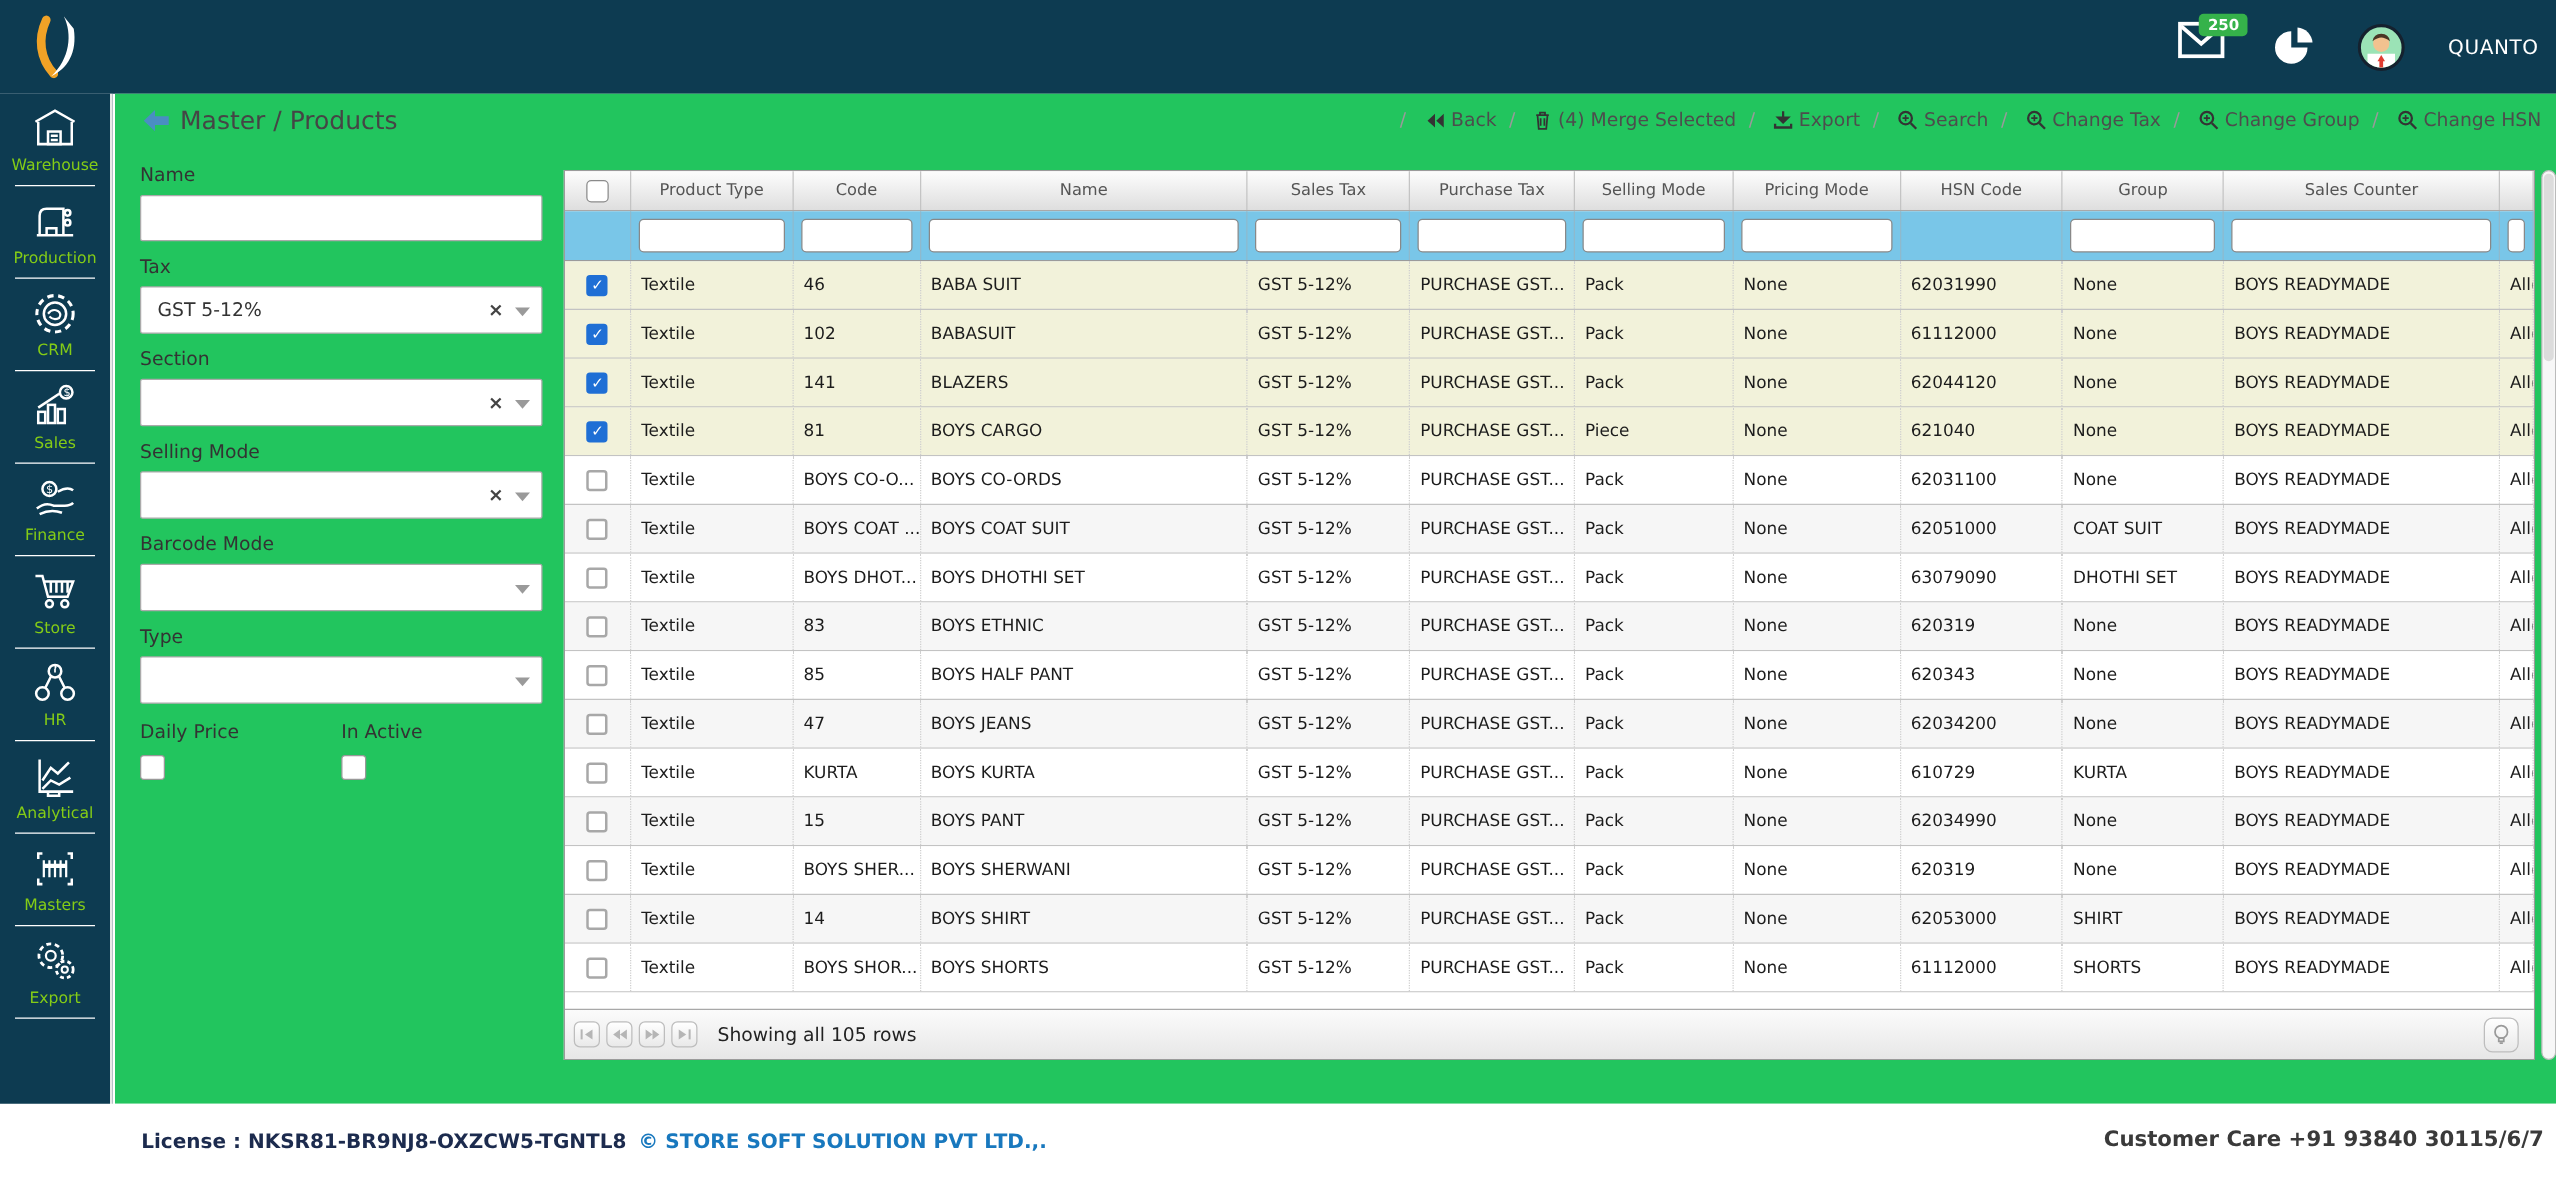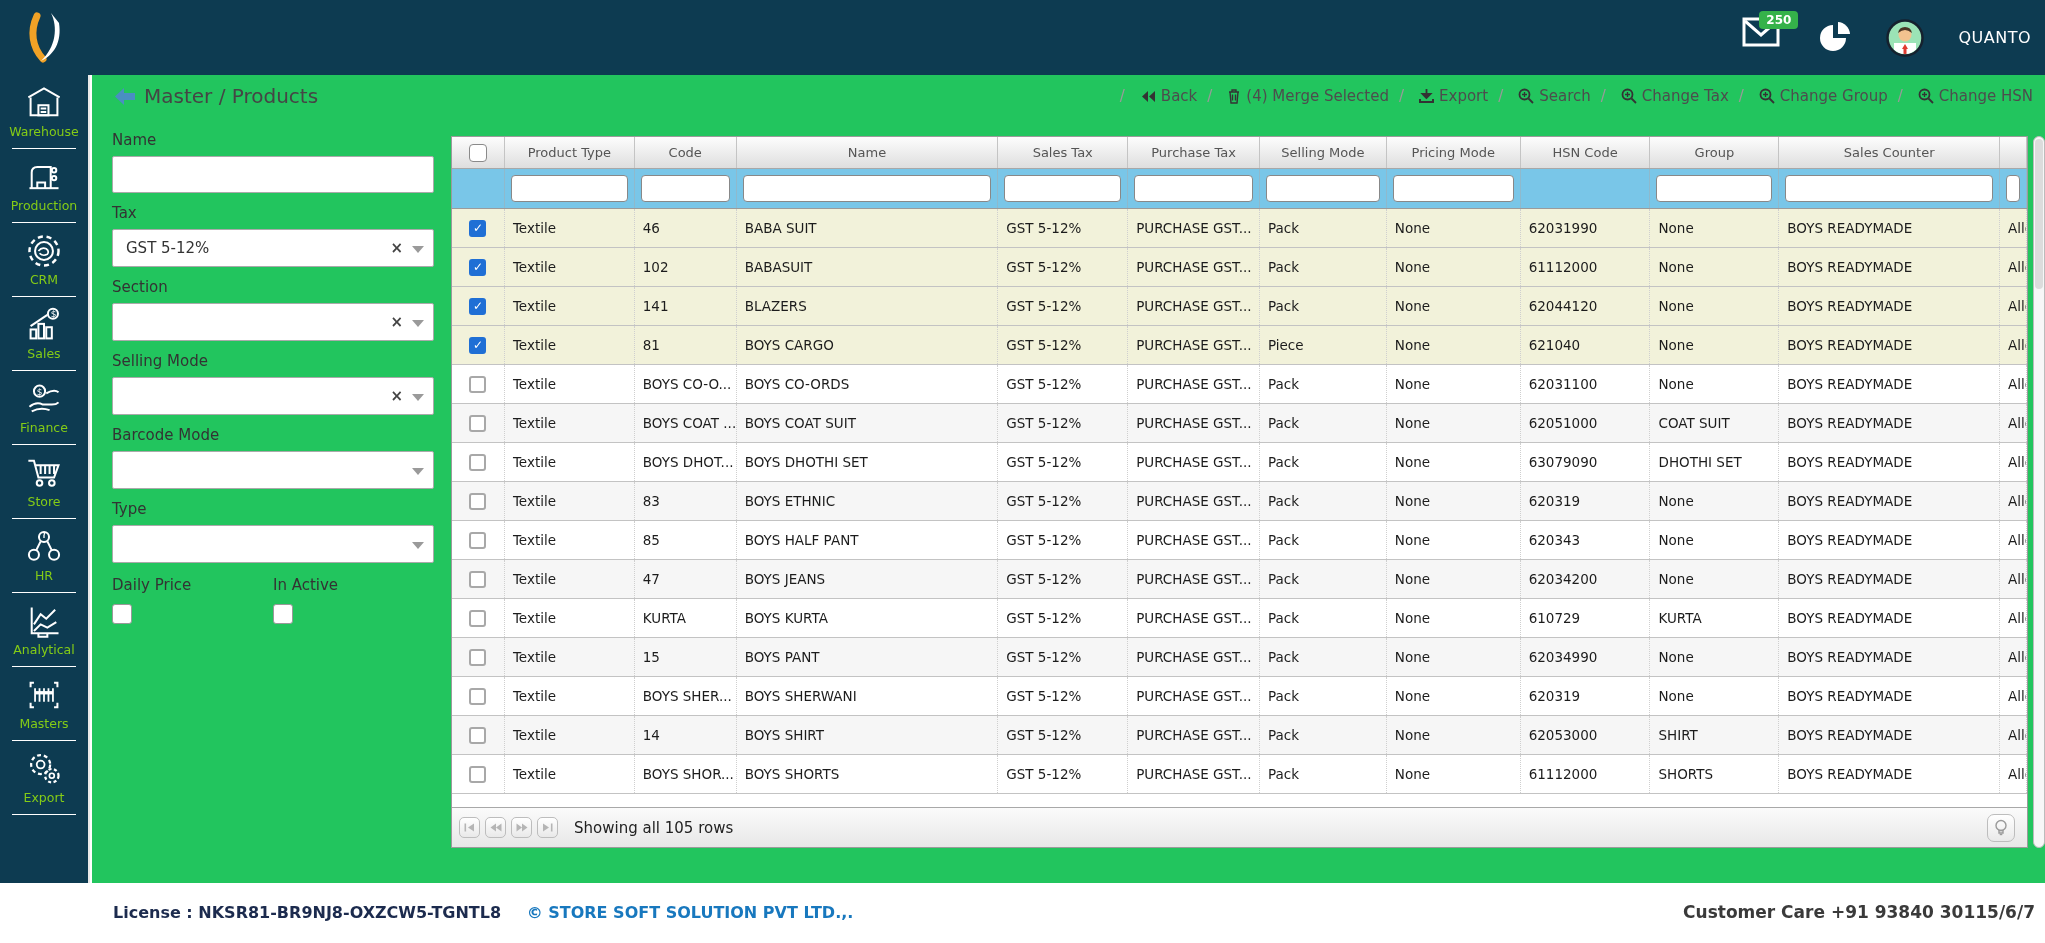--- a/index.html
+++ b/index.html
@@ -100,21 +100,21 @@
   .vscroll { position:absolute; left:1941px; top:61px; width:12px; height:712px;
     border:1px solid #bbb; border-radius:6px; background:#f7f7f7; }
   .vthumb { position:absolute; left:1px; top:2px; width:8px; height:150px;
     background:#dcdcdc; border-radius:4px; }
 
   
   .bottom-bar { position:absolute; left:0; top:883px; width:2045px; height:60px;
     background:#fff; }
   .license { position:absolute; left:113px; top:20px; font-size:16px;
     font-weight:bold; color:#1c2b4e; }
-  .company-link { color:#1878be; cursor:pointer; margin-left:20px; }
+  .company-link { color:#1878be; cursor:pointer; margin-left:4px; }
   .care { position:absolute; right:10px; top:19px; font-size:17px;
     font-weight:bold; color:#3a3a3a; }
 </style>
 </head>
 <body>
 
 <div class="topbar">
   <svg class="logo" viewBox="0 0 44 54">
     <path d="M13 5 C6 20 8 36 19 48" stroke="#f0a226" stroke-width="7" fill="none" stroke-linecap="round"></path>
     <path d="M27 2 C34 16 32 36 17 50 C30 44 38 31 35 12 Z" fill="#ffffff"></path>

